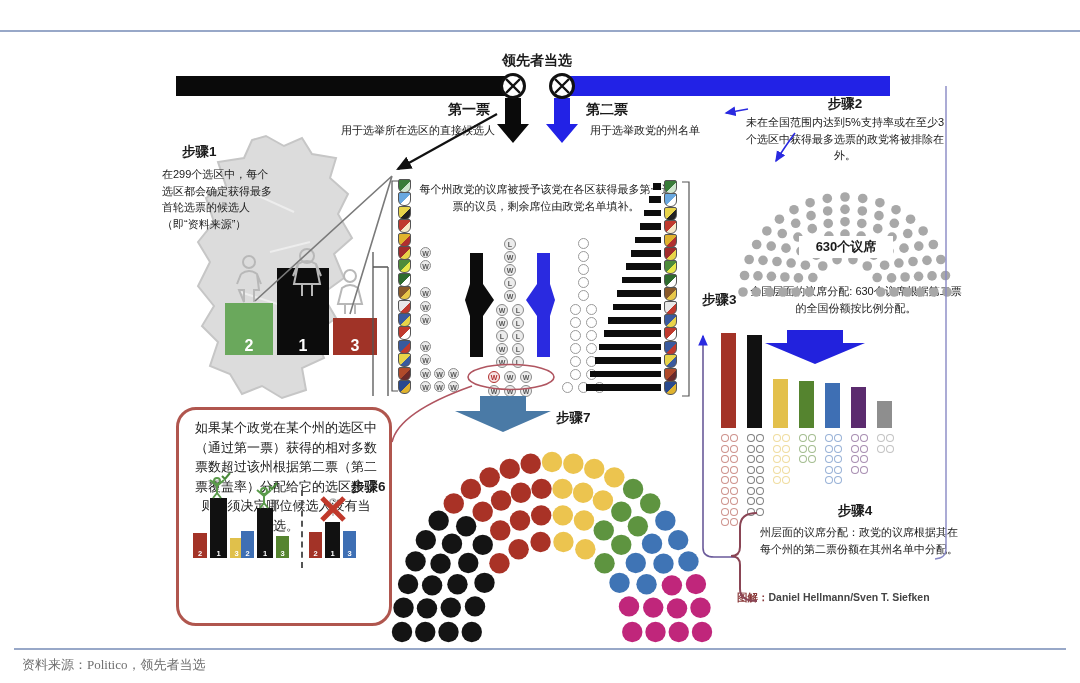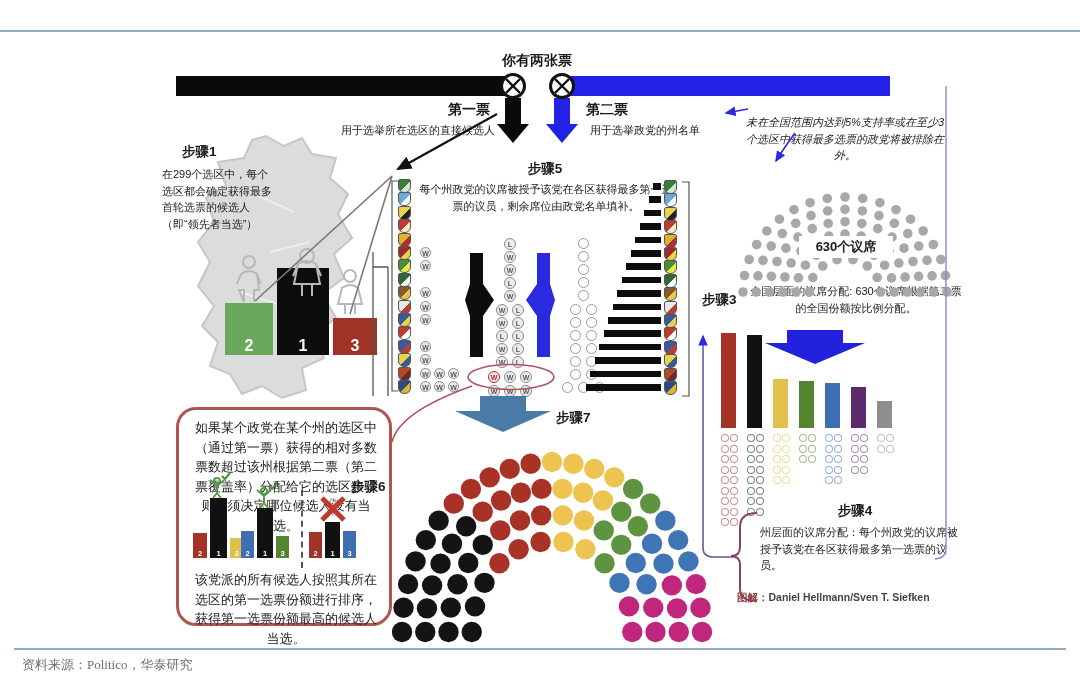--- a/index.html
+++ b/index.html
@@ -30,21 +30,21 @@
   svg{overflow:visible;}
   .nopointer{pointer-events:none;}
 </style>
 </head>
 <body>
 
 <div id="stage">
 
   <div id="title-rule" class="abs"></div>
   <div id="footer-rule" class="abs"></div>
-  <div id="source" class="abs">资料来源：Politico，华泰研究</div>
+  <div id="source" class="abs">资料来源：Politico，领先者当选</div>
 
   <svg class="abs nopointer" style="left:190px;top:132px;z-index:0;" width="200" height="272" viewBox="0 0 100 136">
     <path d="M38,2 L47,7 L56,3 L61,11 L73,13 L70,23 L79,31 L74,41 L81,53 L72,61 L77,73 L66,81 L73,93 L62,101 L67,113 L56,118 L58,129 L46,133 L36,127 L26,131 L20,121 L10,117 L14,105 L6,97 L12,87 L4,77 L10,65 L4,55 L12,45 L8,33 L18,27 L14,15 L27,13 L31,4 Z" fill="#dcdcdc" stroke="#c6c6c6" stroke-width="1"></path>
     <path d="M30,30 L52,40 M40,60 L60,55 M25,80 L50,88 M45,105 L62,95" stroke="#ededed" stroke-width="1" fill="none"></path>
   </svg>
 
   <svg class="abs nopointer" style="left:0;top:0;z-index:3;" width="1080" height="683" viewBox="0 0 1080 683">
     <defs>
       <marker id="mk-k" markerWidth="8" markerHeight="8" refX="6" refY="3" orient="auto">
           <path d="M0,0 L7,3 L0,6 Z" fill="#111"></path>
@@ -72,21 +72,21 @@
     <path d="M703,345 L703,336" fill="none" stroke="#2a2ae0" stroke-width="1.6" marker-end="url(#mk-b)"></path>
 
     <path d="M757,513 Q740,513 740,527 L740,547 Q740,556 731,556 Q740,556 740,565 L740,589 Q740,601 757,601" fill="none" stroke="#8a4555" stroke-width="2"></path>
 
     <path d="M946,86 L946,549 Q946,558 935,559" fill="none" stroke="#8888c4" stroke-width="1.4"></path>
 
     <ellipse cx="511" cy="377" rx="43" ry="12.5" fill="none" stroke="#b05560" stroke-width="1.6"></ellipse>
     <path d="M472,386 Q399,412 392,442" fill="none" stroke="#b05560" stroke-width="1.6"></path>
   </svg>
 
-  <div class="abs bold ctr" style="left:437px;top:52px;width:200px;font-size:14px;z-index:4;">你有两张票</div>
+  <div class="abs bold ctr" style="left:437px;top:52px;width:200px;font-size:14px;z-index:4;">领先者当选</div>
   <div class="abs hbar" style="left:176px;width:337px;background:#0a0a0a;"></div>
   <div class="abs hbar" style="left:562px;width:328px;background:#2222e6;"></div>
 
   <div class="abs vote-circle" style="left:500px;z-index:5;">
     <svg width="20" height="20" viewBox="0 0 20 20">
         <path d="M3,3 L17,17 M17,3 L3,17" stroke="#111" stroke-width="2.4"></path>
       </svg>
   </div>
   <div class="abs vote-circle" style="left:549px;z-index:5;">
     <svg width="20" height="20" viewBox="0 0 20 20">
@@ -100,21 +100,21 @@
   <svg class="abs" style="left:543px;top:98px;z-index:4;" width="38" height="45" viewBox="0 0 38 45">
     <path d="M11,0 h16 v26 h8 L19,45 L3,26 h8 Z" fill="#2222e6"></path>
   </svg>
 
   <div class="abs bold rt" style="left:385px;top:101px;width:105px;font-size:14px;">第一票</div>
   <div class="abs rt t11" style="left:295px;top:122px;width:200px;">用于选举所在选区的直接候选人</div>
   <div class="abs bold" style="left:586px;top:101px;font-size:14px;">第二票</div>
   <div class="abs t11" style="left:590px;top:122px;width:145px;">用于选举政党的州名单</div>
 
   <div class="abs steplab" style="left:182px;top:143px;z-index:4;">步骤1</div>
-  <div class="abs t11" style="left:162px;top:166px;width:112px;z-index:4;">在299个选区中，每个选区都会确定获得最多首轮选票的候选人（即“领先者当选”）</div>
+  <div class="abs t11" style="left:162px;top:166px;width:112px;z-index:4;">在299个选区中，每个选区都会确定获得最多首轮选票的候选人（即“资料来源”）</div>
 
   <div class="pbar" style="left:225px;top:303px;width:48px;height:52px;background:#6aa85c;font-size:16px;z-index:2;">
       <span>2</span>
     </div>
   <div class="pbar" style="left:277px;top:268px;width:52px;height:87px;background:#0c0c0c;font-size:16px;z-index:2;">
       <span>1</span>
     </div>
   <div class="pbar" style="left:333px;top:318px;width:44px;height:37px;background:#a03327;font-size:16px;z-index:2;">
       <span>3</span>
     </div>
@@ -123,21 +123,20 @@
     <g fill="none" stroke="#b8b8b8" stroke-width="2">
       <circle cx="17" cy="12" r="6"></circle>
         <path d="M9,24 Q17,18 25,24 L27,40 L22,40 L22,52 M12,52 L12,40 L7,40 Z M9,24 L5,34 M25,24 L29,34"></path>
       <circle cx="75" cy="-22" r="7" transform="translate(0,28)"></circle>
         <path d="M66,14 Q75,8 84,14 L88,34 L62,34 Z M70,34 L70,46 M80,34 L80,46 M66,14 L61,26 M84,14 L89,26"></path>
       <circle cx="118" cy="26" r="6"></circle>
         <path d="M110,38 Q118,32 126,38 L130,54 L106,54 Z M113,54 L113,64 M123,54 L123,64"></path>
     </g>
   </svg>
 
-  <div class="abs steplab ctr" style="left:455px;top:160px;width:180px;">步骤5</div>
   <div class="abs t11 ctr" style="left:418px;top:181px;width:256px;">每个州政党的议席被授予该党在各区获得最多第一选票的议员，剩余席位由政党名单填补。</div>
 
   <div id="crest-left" class="abs" style="left:398px;top:179px;z-index:2;">
       <div class="crest" style="left: 0px; top: 0px; background: linear-gradient(135deg, rgb(58, 125, 58) 55%, rgb(207, 230, 207) 55%);"></div>
       <div class="crest" style="left: 0px; top: 13.4px; background: linear-gradient(135deg, rgb(105, 168, 224) 55%, rgb(255, 255, 255) 55%);"></div>
       <div class="crest" style="left: 0px; top: 26.8px; background: linear-gradient(135deg, rgb(232, 212, 74) 55%, rgb(34, 34, 34) 55%);"></div>
       <div class="crest" style="left: 0px; top: 40.2px; background: linear-gradient(135deg, rgb(192, 58, 46) 55%, rgb(245, 233, 200) 55%);"></div>
       <div class="crest" style="left: 0px; top: 53.6px; background: linear-gradient(135deg, rgb(224, 179, 46) 55%, rgb(176, 48, 48) 55%);"></div>
       <div class="crest" style="left: 0px; top: 67px; background: linear-gradient(135deg, rgb(162, 44, 44) 55%, rgb(232, 212, 74) 55%);"></div>
       <div class="crest" style="left: 0px; top: 80.4px; background: linear-gradient(135deg, rgb(78, 140, 58) 55%, rgb(232, 232, 74) 55%);"></div>
@@ -250,21 +249,22 @@
       <div class="crest" style="left: 0px; top: 107.2px; background: linear-gradient(135deg, rgb(138, 90, 42) 55%, rgb(232, 200, 74) 55%);"></div>
       <div class="crest" style="left: 0px; top: 120.6px; background: linear-gradient(135deg, rgb(232, 232, 232) 55%, rgb(192, 58, 46) 55%);"></div>
       <div class="crest" style="left: 0px; top: 134px; background: linear-gradient(135deg, rgb(58, 90, 158) 55%, rgb(232, 212, 74) 55%);"></div>
       <div class="crest" style="left: 0px; top: 147.4px; background: linear-gradient(135deg, rgb(192, 58, 46) 55%, rgb(255, 255, 255) 55%);"></div>
       <div class="crest" style="left: 0px; top: 160.8px; background: linear-gradient(135deg, rgb(58, 90, 158) 55%, rgb(192, 58, 46) 55%);"></div>
       <div class="crest" style="left: 0px; top: 174.2px; background: linear-gradient(135deg, rgb(232, 212, 74) 55%, rgb(58, 90, 158) 55%);"></div>
       <div class="crest" style="left: 0px; top: 187.6px; background: linear-gradient(135deg, rgb(176, 74, 42) 55%, rgb(106, 42, 42) 55%);"></div>
       <div class="crest" style="left: 0px; top: 201px; background: linear-gradient(135deg, rgb(42, 74, 142) 55%, rgb(224, 179, 46) 55%);"></div>
     </div>
 
-  <div class="abs t11 ctr" style="left:741px;top:114px;width:208px;font-style:italic;">未在全国范围内达到5%支持率或在至少3个选区中获得最多选票的政党将被排除在外。</div>
+  <div class="abs steplab ctr" style="left:760px;top:95px;width:170px;">步骤2</div>
+  <div class="abs t11 ctr" style="left:741px;top:114px;width:208px;">未在全国范围内达到5%支持率或在至少3个选区中获得最多选票的政党将被排除在外。</div>
 
   <svg id="dome" class="abs" style="left:728px;top:180px;z-index:1;" width="234" height="120" viewBox="0 0 234 120">
       <circle cx="15" cy="111.99999999999999" r="4.8" fill="#a8a8a8"></circle>
       <circle cx="16.549609192754787" cy="95.50342312164159" r="4.8" fill="#a8a8a8"></circle>
       <circle cx="21.151352679837345" cy="79.50808638406146" r="4.8" fill="#a8a8a8"></circle>
       <circle cx="28.665408813987256" cy="64.5" r="4.8" fill="#a8a8a8"></circle>
       <circle cx="38.86346680186425" cy="50.93517707977875" r="4.8" fill="#a8a8a8"></circle>
       <circle cx="51.43566381197299" cy="39.22577790369709" r="4.8" fill="#a8a8a8"></circle>
       <circle cx="65.99999999999997" cy="29.72758664047835" r="4.8" fill="#a8a8a8"></circle>
       <circle cx="82.11394538078179" cy="22.729201025338696" r="4.8" fill="#a8a8a8"></circle>
@@ -431,21 +431,21 @@
       <div class="ring" style="left: 139px; top: 21px; width: 8px; height: 8px; border: 1.5px solid rgba(91, 43, 110, 0.533);"></div>
       <div class="ring" style="left: 130px; top: 31.5px; width: 8px; height: 8px; border: 1.5px solid rgba(91, 43, 110, 0.533);"></div>
       <div class="ring" style="left: 139px; top: 31.5px; width: 8px; height: 8px; border: 1.5px solid rgba(91, 43, 110, 0.533);"></div>
       <div class="ring" style="left: 156px; top: 0px; width: 8px; height: 8px; border: 1.5px solid rgba(142, 142, 142, 0.533);"></div>
       <div class="ring" style="left: 165px; top: 0px; width: 8px; height: 8px; border: 1.5px solid rgba(142, 142, 142, 0.533);"></div>
       <div class="ring" style="left: 156px; top: 10.5px; width: 8px; height: 8px; border: 1.5px solid rgba(142, 142, 142, 0.533);"></div>
       <div class="ring" style="left: 165px; top: 10.5px; width: 8px; height: 8px; border: 1.5px solid rgba(142, 142, 142, 0.533);"></div>
     </div>
 
   <div class="abs steplab ctr" style="left:790px;top:502px;width:130px;">步骤4</div>
-  <div class="abs t11" style="left:760px;top:524px;width:198px;">州层面的议席分配：每个州政党的议席被授予该党在各区获得最多第一选票的议员。</div>
+  <div class="abs t11" style="left:760px;top:524px;width:198px;">州层面的议席分配：政党的议席根据其在每个州的第二票份额在其州名单中分配。</div>
 
   <div class="abs" style="left:737px;top:591px;font-size:10.5px;font-weight:bold;color:#444;">
     <span style="color:#8a3a3a;">图解：</span><span>Daniel Hellmann/Sven T. Siefken</span>
   </div>
 
   <div id="step6-box" class="abs" style="z-index:4;">
     <div class="abs t10 ctr" style="left:11px;top:8px;width:192px;">如果某个政党在某个州的选区中（通过第一票）获得的相对多数票数超过该州根据第二票（第二票覆盖率）分配给它的选区数，则必须决定哪位候选人没有当选。</div>
     <div class="abs steplab" style="left:172px;top:68px;">步骤6</div>
     <div id="mini-podiums" class="abs" style="left:0;top:0;width:216px;height:219px;">
         <div class="pbar" style="left: 14px; top: 123px; width: 14px; height: 25px; background: rgb(163, 51, 39); font-size: 7.5px;">
@@ -491,21 +491,20 @@
               <circle cx="15" cy="8" r="3"></circle>
               <path d="M15,11 L15,22 M15,13 L9,18 M15,13 L21,18"></path>
             </g>
             <path d="M4,4 L26,26 M26,4 L4,26" stroke="#c0392b" stroke-width="5"></path>
           </svg></div>
         <div class="pbar" style="left: 164px; top: 121px; width: 13px; height: 27px; background: rgb(62, 111, 180); font-size: 7.5px;">
           <span>3</span>
         </div>
       </div>
     <div class="abs" style="left:122px;top:80px;height:78px;border-left:2px dashed #555;"></div>
-    <div class="abs t10 ctr" style="left:13px;top:160px;width:188px;">该党派的所有候选人按照其所在选区的第一选票份额进行排序，获得第一选票份额最高的候选人当选。</div>
   </div>
 
   <svg class="abs" style="left:455px;top:396px;z-index:4;" width="96" height="36" viewBox="0 0 96 36">
     <path d="M25,0 h46 v15 h25 L48,36 L0,15 h25 Z" fill="#4a7aa6"></path>
   </svg>
   <div class="abs steplab" style="left:556px;top:409px;">步骤7</div>
   <svg id="parliament" class="abs" style="left:392px;top:425px;z-index:2;" width="320" height="212" viewBox="0 0 320 212">
       <circle cx="10" cy="206.99999999999997" r="10.2" fill="#141414"></circle>
       <circle cx="11.526783717860098" cy="182.80647749354154" r="10.2" fill="#141414"></circle>
       <circle cx="16.076053957825422" cy="159.10546533695688" r="10.2" fill="#141414"></circle>

